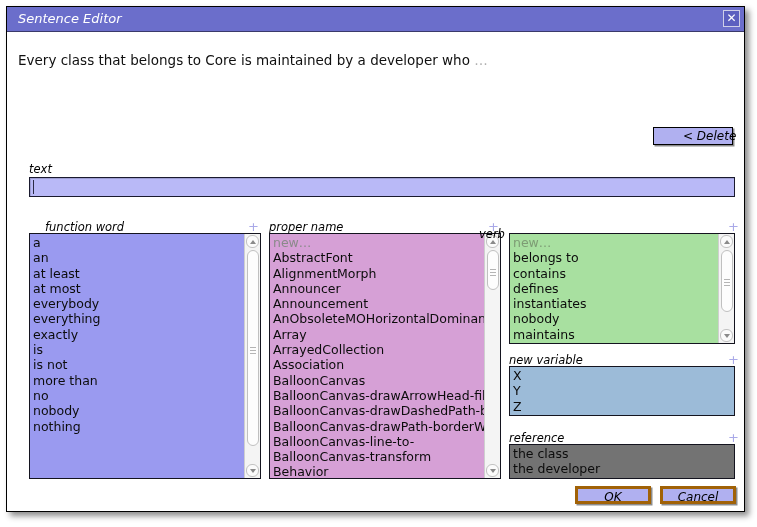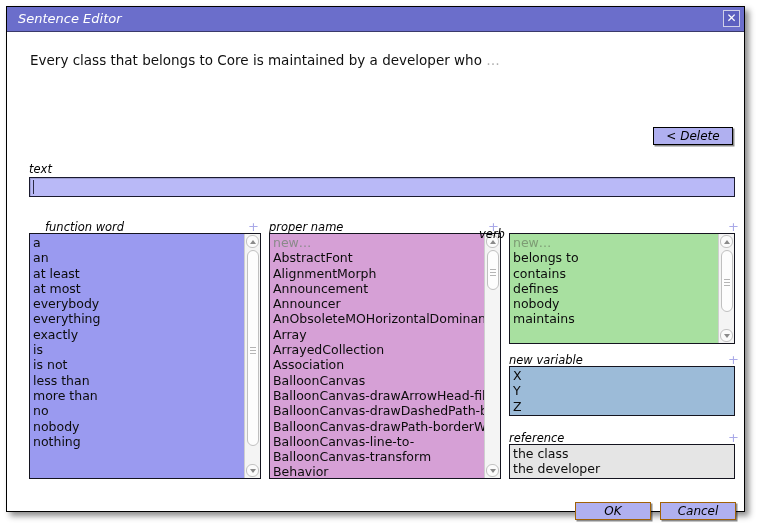--- a/index.html
+++ b/index.html
@@ -70,41 +70,41 @@
     height: 92px;
     background: #ffffff;
   }
   #sentence-text {
     position: absolute;
     left: 11px;
     top: 20px;
     font-size: 13.5px;
     color: #101010;
     white-space: nowrap;
-    margin-left: 12px;
   }
   #sentence-text .ellipsis { color: #b0b0b0; }
 
   #delete-button {
     position: absolute;
     right: 11px;
     top: 120px;
     width: 80px;
     height: 18px;
     background: #b0b0f0;
     border: 1px solid #000000;
     box-sizing: border-box;
     box-shadow: 1.5px 1.5px 0 rgba(0,0,0,0.45);
     font-style: italic;
     font-size: 12px;
     line-height: 16px;
-    text-align: center;
+    text-align: left;
     color: #000000;
     cursor: pointer;
     white-space: nowrap;
+    padding-left: 29px;
   }
 
   
   .section-label {
     position: absolute;
     font-style: italic;
     font-size: 11.5px;
     color: #000000;
     white-space: nowrap;
   }
@@ -216,38 +216,37 @@
     width: 6px;
     height: 1px;
     background: #b4b4b4;
   }
 
   
   #function-list { background: #9a9af0; }
   #proper-list   { background: #d6a0d6; }
   #verb-list     { background: #a8e0a0; }
   #newvar-list   { background: #9cbbd8; }
-  #ref-list      { background: #e5e5e5; }
+  #ref-list      { background: #737373; }
 
   
   .footer-button {
     position: absolute;
     width: 76px;
     height: 18px;
     background: #b0b0f0;
-    border: 1px solid #a16207;
+    border: 3px solid #a16207;
     box-sizing: border-box;
     box-shadow: 1.5px 1.5px 0 rgba(0,0,0,0.45);
     font-style: italic;
     font-size: 12px;
     line-height: 16px;
     text-align: center;
     color: #000000;
     cursor: pointer;
-    margin-top: 16px;
   }
   #ok-button { left: 568px; top: 479px; }
   #cancel-button { left: 653px; top: 479px; }
 </style>
 </head>
 <body>
 
 <div id="window">
 
   <div id="titlebar">
@@ -275,21 +274,20 @@
     <div class="items">
         <div class="list-item">a</div>
         <div class="list-item">an</div>
         <div class="list-item">at least</div>
         <div class="list-item">at most</div>
         <div class="list-item">everybody</div>
         <div class="list-item">everything</div>
         <div class="list-item">exactly</div>
         <div class="list-item">is</div>
         <div class="list-item">is not</div>
-        <div class="list-item">less than</div>
         <div class="list-item">more than</div>
         <div class="list-item">no</div>
         <div class="list-item">nobody</div>
         <div class="list-item">nothing</div>
       </div>
     <div class="scrollbar">
       <div class="sb-arrow up"></div>
       <div class="sb-thumb" style="top:16px; height:196px;">
         <div class="sb-grip" style="top:96px;"></div>
         <div class="sb-grip" style="top:99px;"></div>
@@ -299,22 +297,22 @@
     </div>
   </div>
 
   <div class="section-label" style="left:262px; top:213px;">proper name</div>
   <div class="plus-icon" style="left:481px; top:214px;">+</div>
   <div class="listbox" id="proper-list" style="left:262px; top:226px; width:232px; height:246px;">
     <div class="items">
         <div class="list-item placeholder">new…</div>
         <div class="list-item">AbstractFont</div>
         <div class="list-item">AlignmentMorph</div>
+        <div class="list-item">Announcer</div>
         <div class="list-item">Announcement</div>
-        <div class="list-item">Announcer</div>
         <div class="list-item">AnObsoleteMOHorizontalDominanc</div>
         <div class="list-item">Array</div>
         <div class="list-item">ArrayedCollection</div>
         <div class="list-item">Association</div>
         <div class="list-item">BalloonCanvas</div>
         <div class="list-item">BalloonCanvas-drawArrowHead-fill-</div>
         <div class="list-item">BalloonCanvas-drawDashedPath-bo</div>
         <div class="list-item">BalloonCanvas-drawPath-borderWi</div>
         <div class="list-item">BalloonCanvas-line-to-</div>
         <div class="list-item">BalloonCanvas-transform</div>
@@ -332,20 +330,21 @@
   </div>
 
   <div class="section-label" style="left:472px; top:213px;margin-top:7px;">verb</div>
   <div class="plus-icon" style="left:721px; top:214px;">+</div>
   <div class="listbox" id="verb-list" style="left:502px; top:226px; width:226px; height:111px;">
     <div class="items">
         <div class="list-item placeholder green">new…</div>
         <div class="list-item">belongs to</div>
         <div class="list-item">contains</div>
         <div class="list-item">defines</div>
+        <div class="list-item">instantiates</div>
         <div class="list-item">nobody</div>
         <div class="list-item">maintains</div>
       </div>
     <div class="scrollbar">
       <div class="sb-arrow up"></div>
       <div class="sb-thumb" style="top:16px; height:62px;">
         <div class="sb-grip" style="top:28px;"></div>
         <div class="sb-grip" style="top:31px;"></div>
         <div class="sb-grip" style="top:34px;"></div>
       </div>

